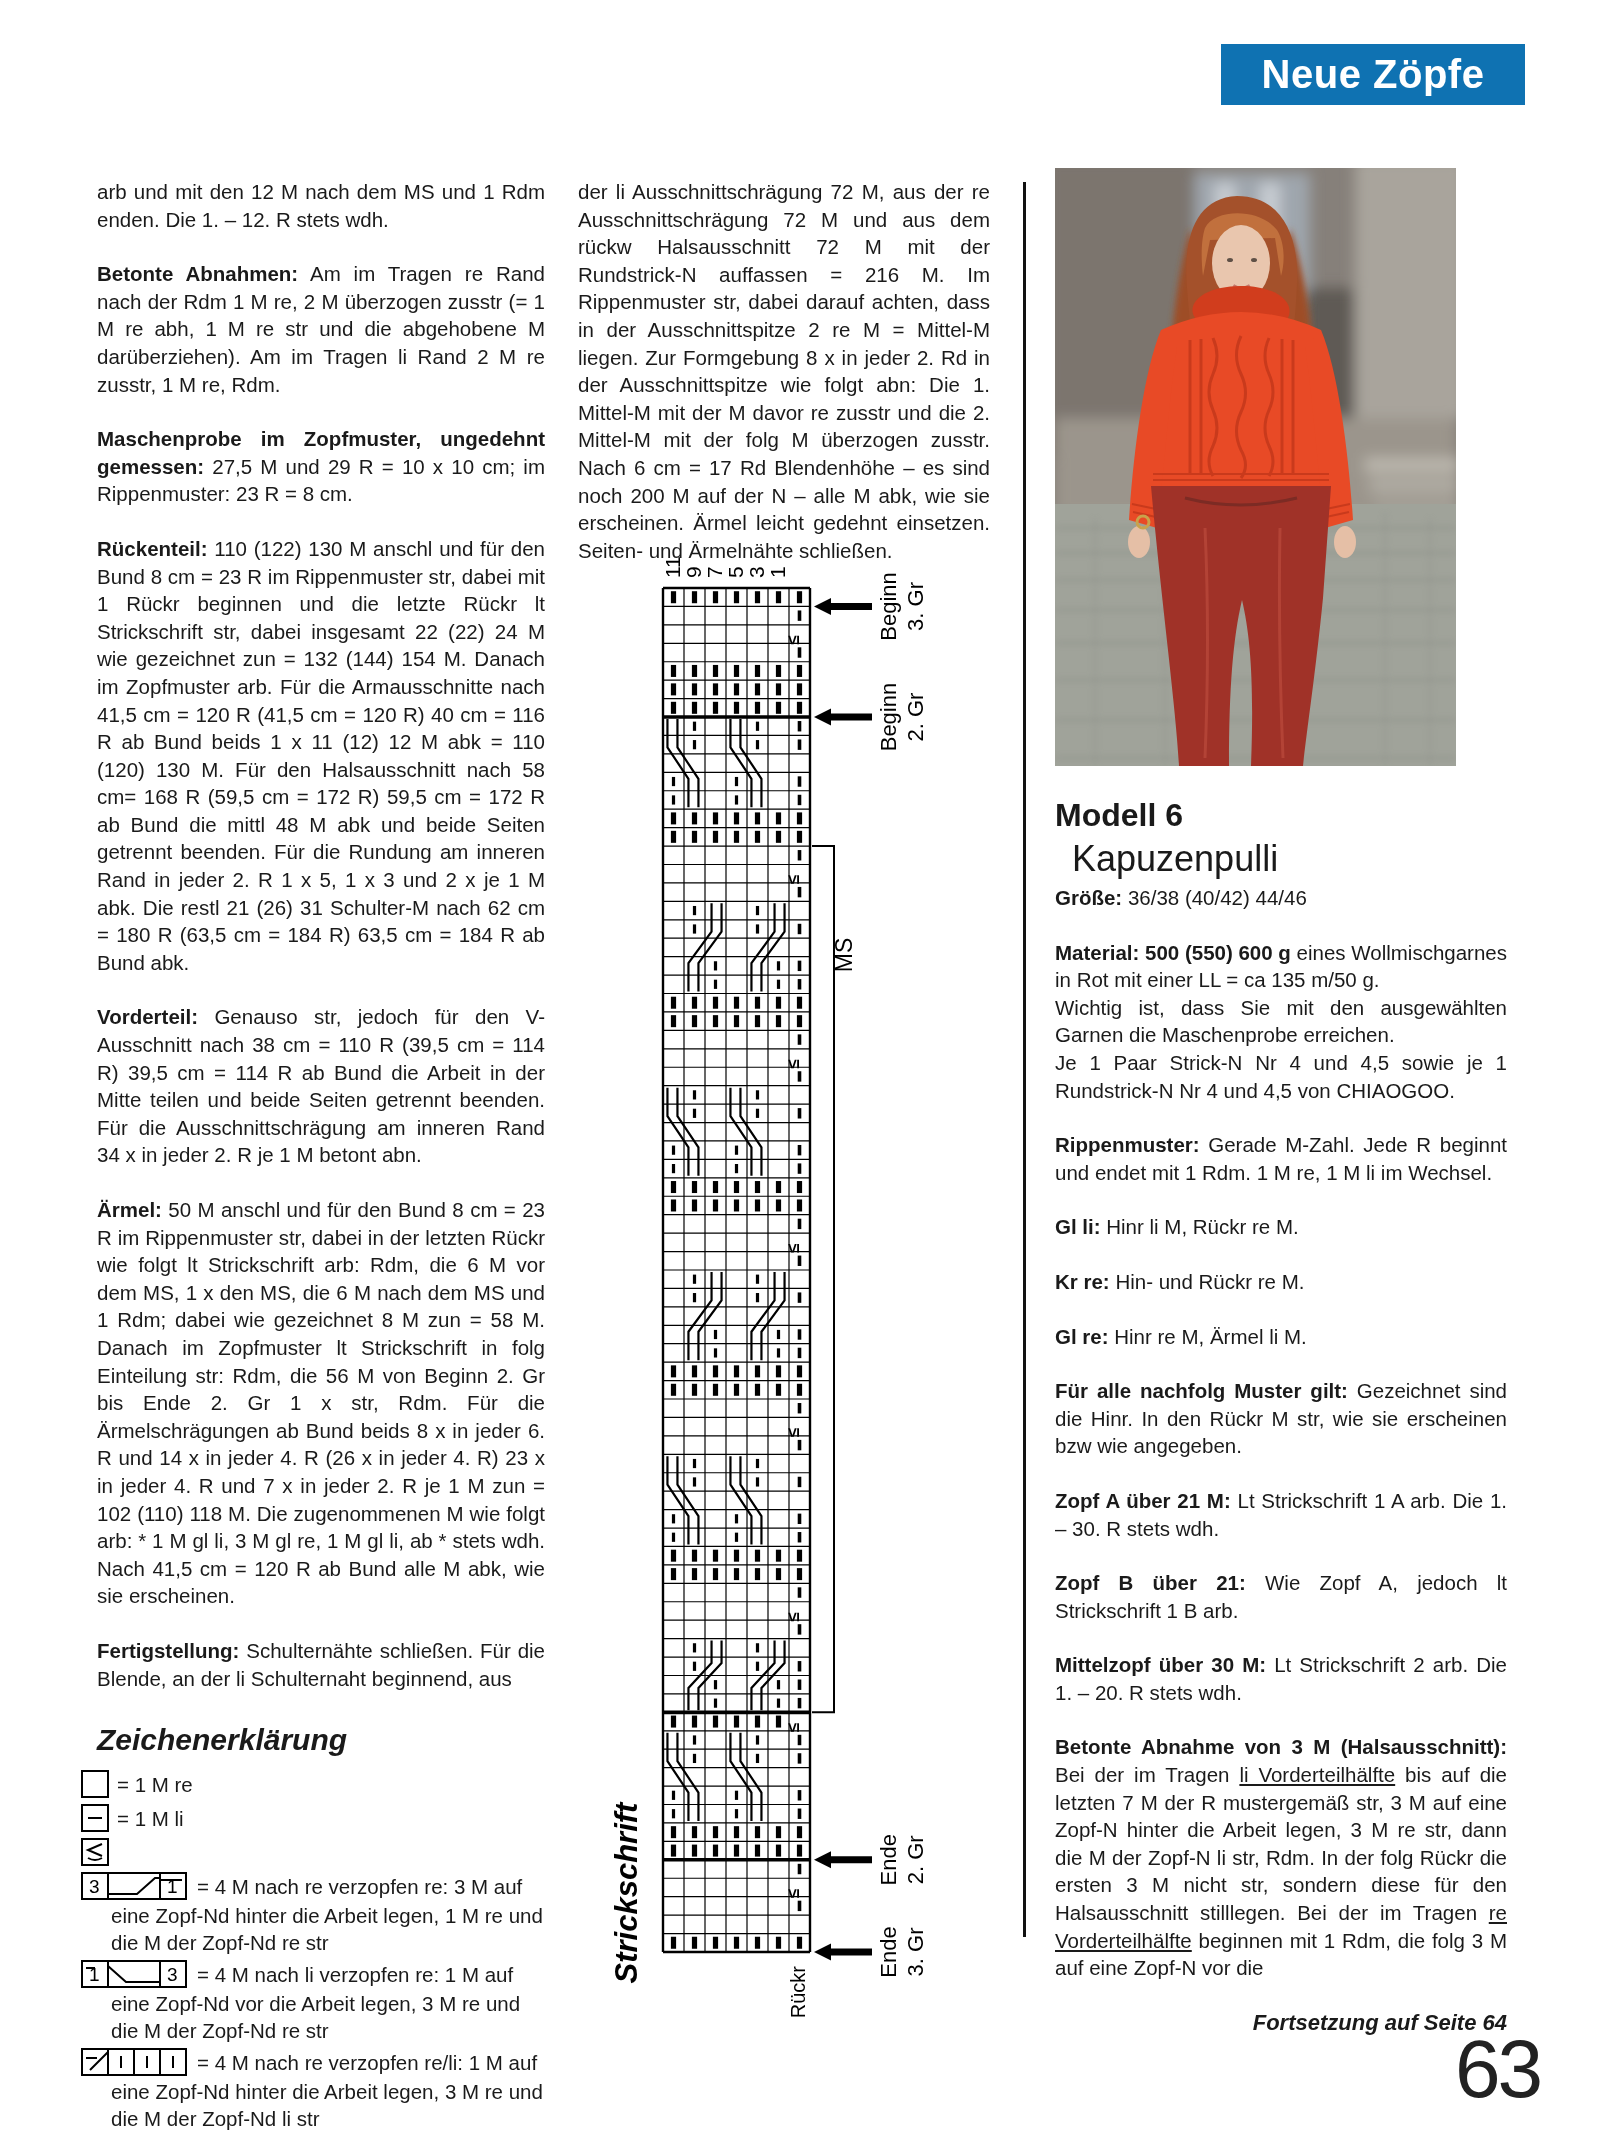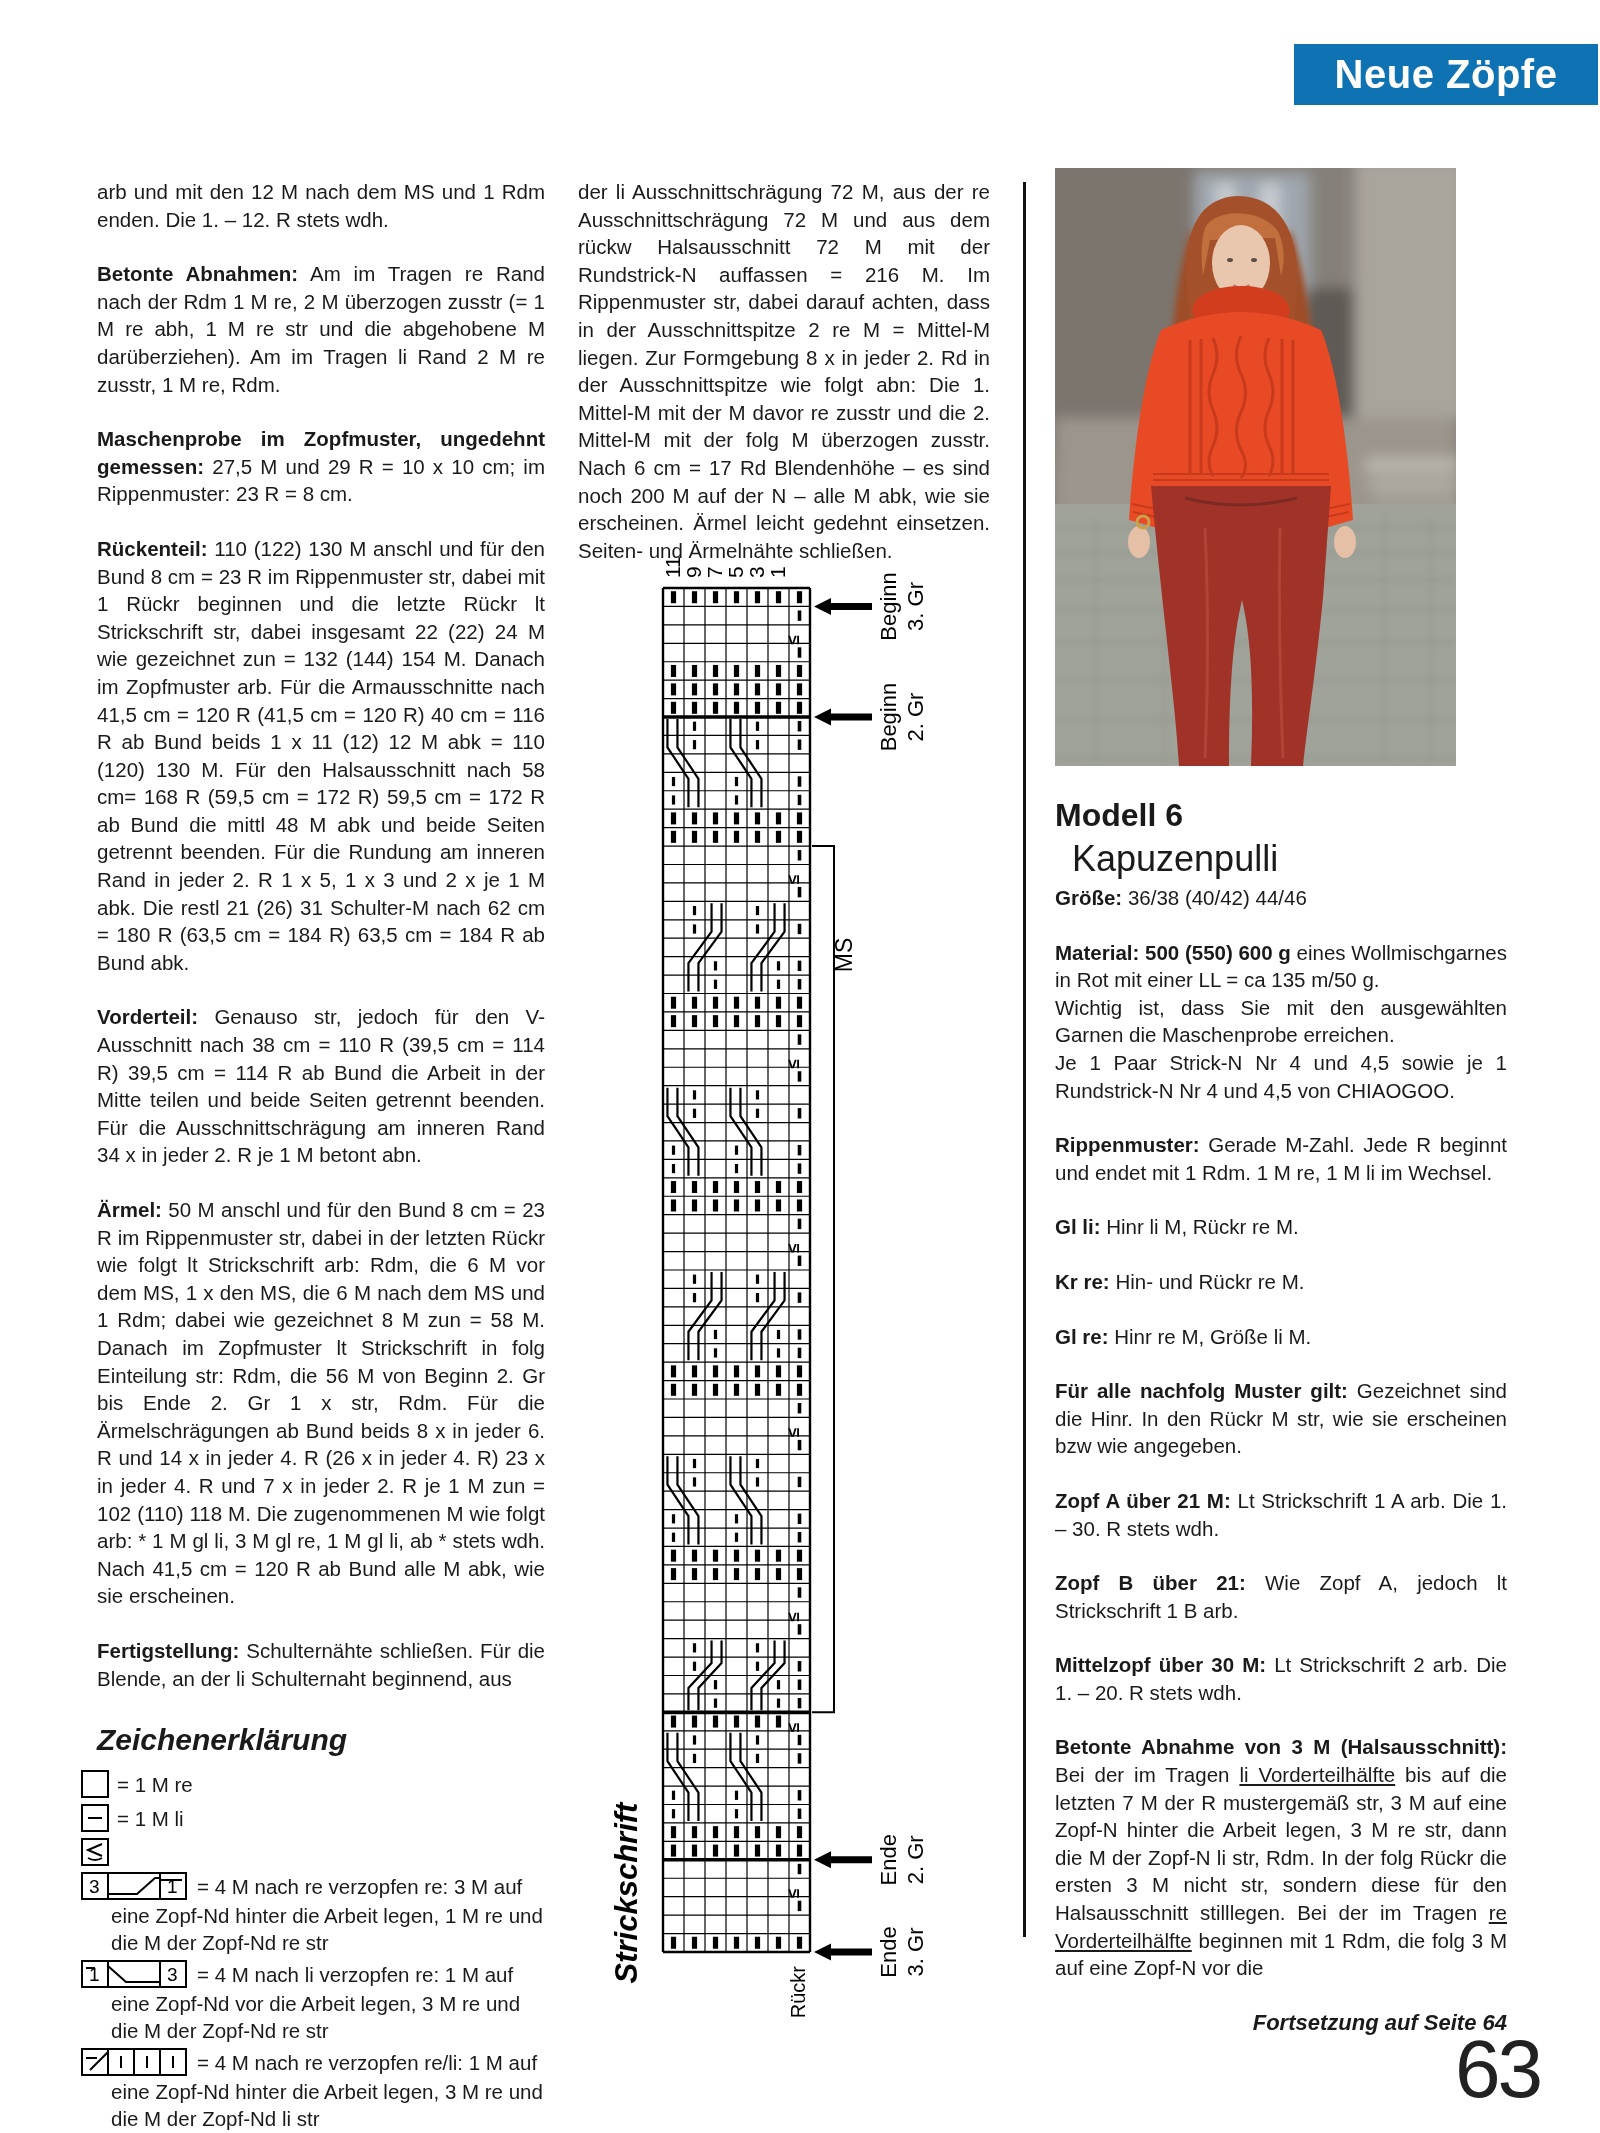--- a/index.html
+++ b/index.html
@@ -1,17 +1,17 @@
 <!DOCTYPE html>
 <html lang="de"><head>
 <meta charset="utf-8">
 <style>
   html,body{margin:0;padding:0;background:#fff;}
   body{width:1600px;height:2133px;position:relative;font-family:"Liberation Sans",sans-serif;color:#1a1a1a;overflow:hidden;}
-  .banner{position:absolute;left:1294px;top:44px;width:304px;height:61px;display:flex;align-items:center;justify-content:center;}
+  .banner{position:absolute;left:1221px;top:44px;width:304px;height:61px;display:flex;align-items:center;justify-content:center;}
   .banner span{color:#fff;font-weight:bold;font-size:40px;letter-spacing:.5px;}
   .col{position:absolute;font-size:20.5px;line-height:27.6px;text-align:justify;}
   #col1{left:97px;top:178px;width:448px;}
   #col2{left:578px;top:178px;width:412px;}
   #col3{left:1055px;top:168px;width:452px;text-align:justify;}
   .col p{margin:0 0 27px 0;}
   b,strong{font-weight:bold;}
   .u{text-decoration:underline;}
   .legend-title{font-style:italic;font-weight:bold;font-size:30px;margin:34px 0 14px 0;}
   .legend-item{padding-left:14px;text-indent:-30px;margin-bottom:2px;text-align:left;line-height:27px;}
@@ -143,21 +143,21 @@
 <div id="col3" class="col">
   <div style="height:610px"></div>
   <h1 class="model-head">Modell 6</h1>
   <div class="model-sub">Kapuzenpulli</div>
   <div class="size-line" id="sizeline"><strong>Größe:</strong><span> 36/38 (40/42) 44/46</span></div>
   <div id="col3sections">
       <p><strong>Material: 500 (550) 600 g</strong><span> eines Wollmischgarnes in Rot mit einer LL = ca 135 m/50 g.</span><br><span>Wichtig ist, dass Sie mit den ausgewählten Garnen die Maschenprobe erreichen.</span><br><span>Je 1 Paar Strick-N Nr 4 und 4,5 sowie je 1 Rundstrick-N Nr 4 und 4,5 von CHIAOGOO.</span></p>
       <p><strong>Rippenmuster:</strong><span> Gerade M-Zahl. Jede R beginnt und endet mit 1 Rdm. 1 M re, 1 M li im Wechsel.</span></p>
       <p><strong>Gl li:</strong><span> Hinr li M, Rückr re M.</span></p>
       <p><strong>Kr re:</strong><span> Hin- und Rückr re M.</span></p>
-      <p><strong>Gl re:</strong><span> Hinr re M, Größe li M.</span></p>
+      <p><strong>Gl re:</strong><span> Hinr re M, Ärmel li M.</span></p>
       <p><strong>Für alle nachfolg Muster gilt:</strong><span> Gezeichnet sind die Hinr. In den Rückr M str, wie sie erscheinen bzw wie angegeben.</span></p>
       <p><strong>Zopf A über 21 M:</strong><span> Lt Strickschrift 1 A arb. Die 1. – 30. R stets wdh.</span></p>
       <p><strong>Zopf B über 21:</strong><span> Wie Zopf A, jedoch lt Strickschrift 1 B arb.</span></p>
       <p><strong>Mittelzopf über 30 M:</strong><span> Lt Strickschrift 2 arb. Die 1. – 20. R stets wdh.</span></p>
       <p><strong>Betonte Abnahme von 3 M (Halsausschnitt):</strong><span> Bei der im Tragen </span><span class="u">li Vorderteilhälfte</span><span> bis auf die letzten 7 M der R mustergemäß str, 3 M auf eine Zopf-N hinter die Arbeit legen, 3 M re str, dann die M der Zopf-N li str, Rdm. In der folg Rückr die ersten 3 M nicht str, sondern diese für den Halsausschnitt stilllegen. Bei der im Tragen </span><span class="u">re Vorderteilhälfte</span><span> beginnen mit 1 Rdm, die folg 3 M auf eine Zopf-N vor die</span></p>
     </div>
   <div class="fortsetzung">Fortsetzung auf Seite 64</div>
 </div>
 
 <div class="pageno">63</div>

